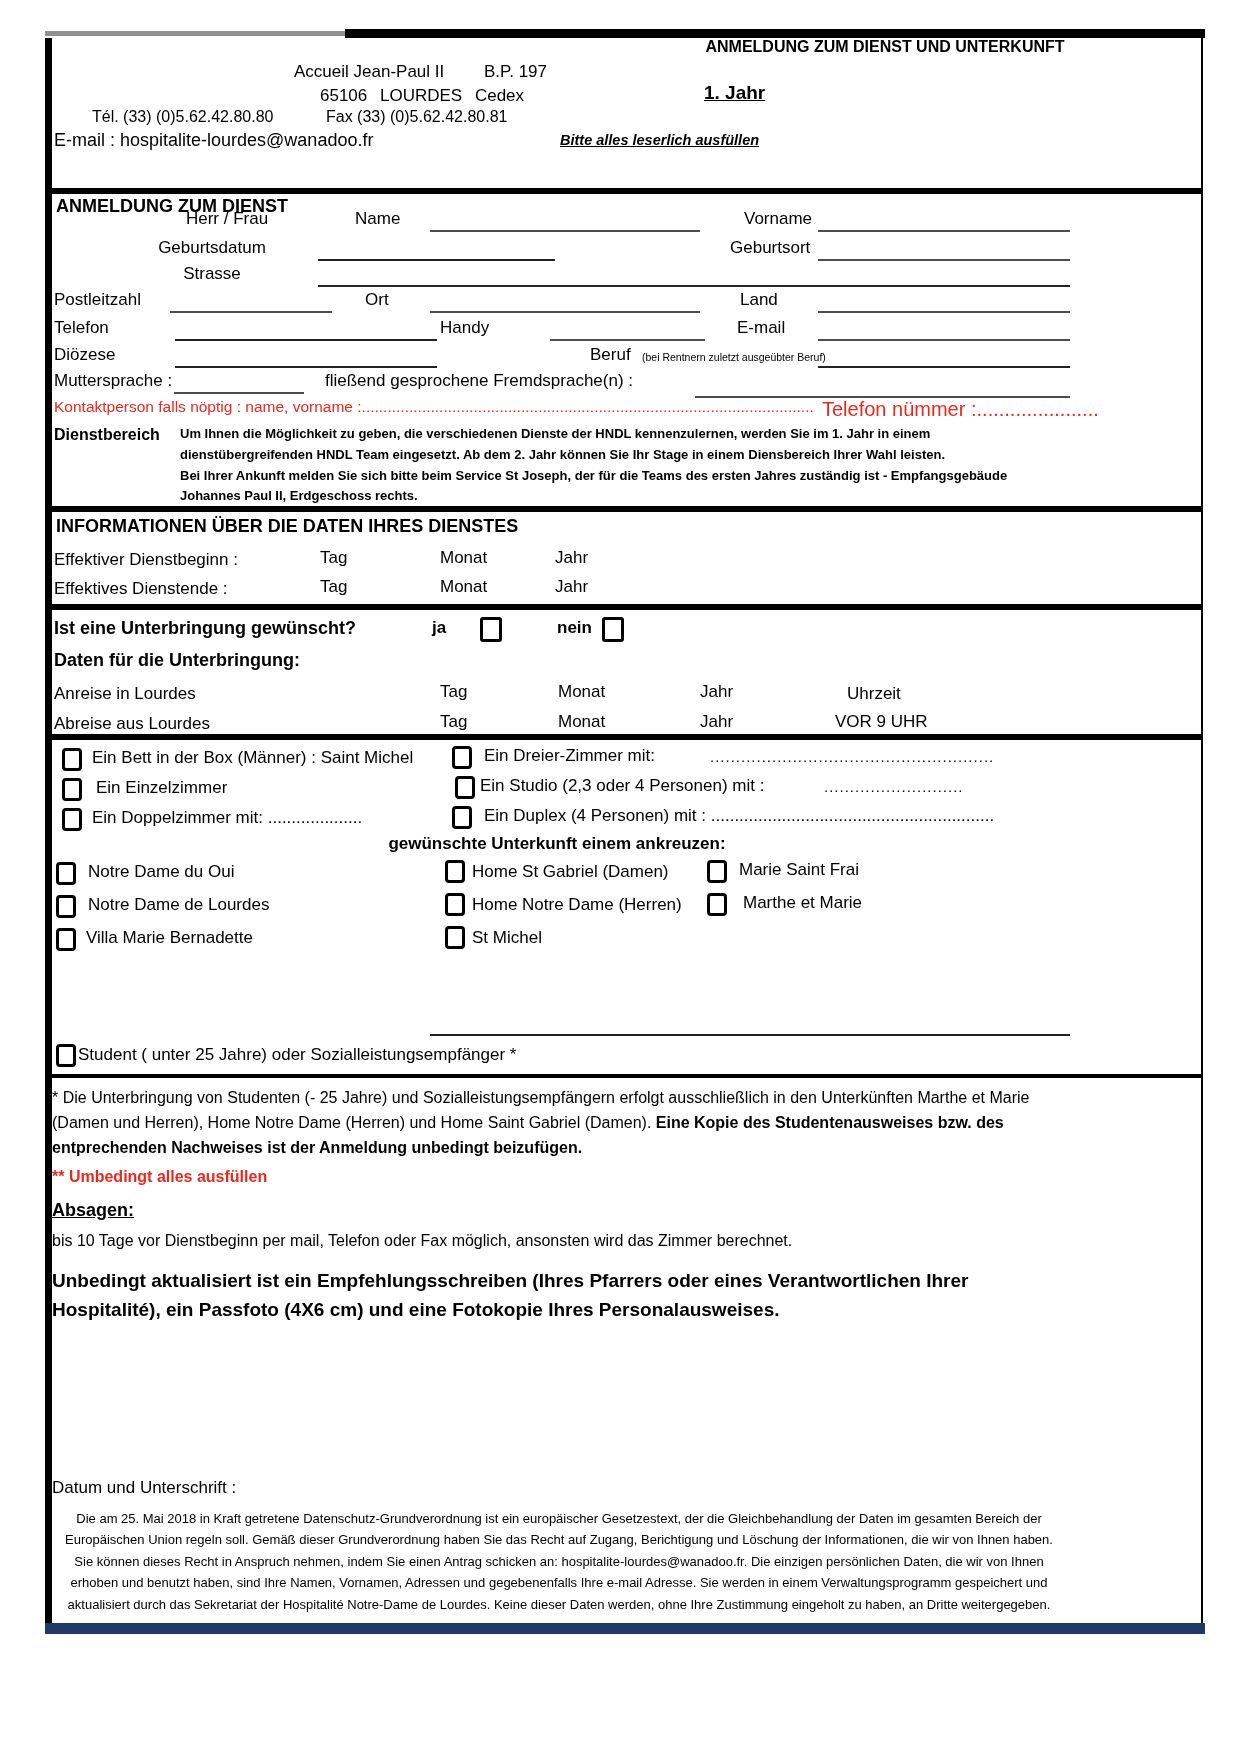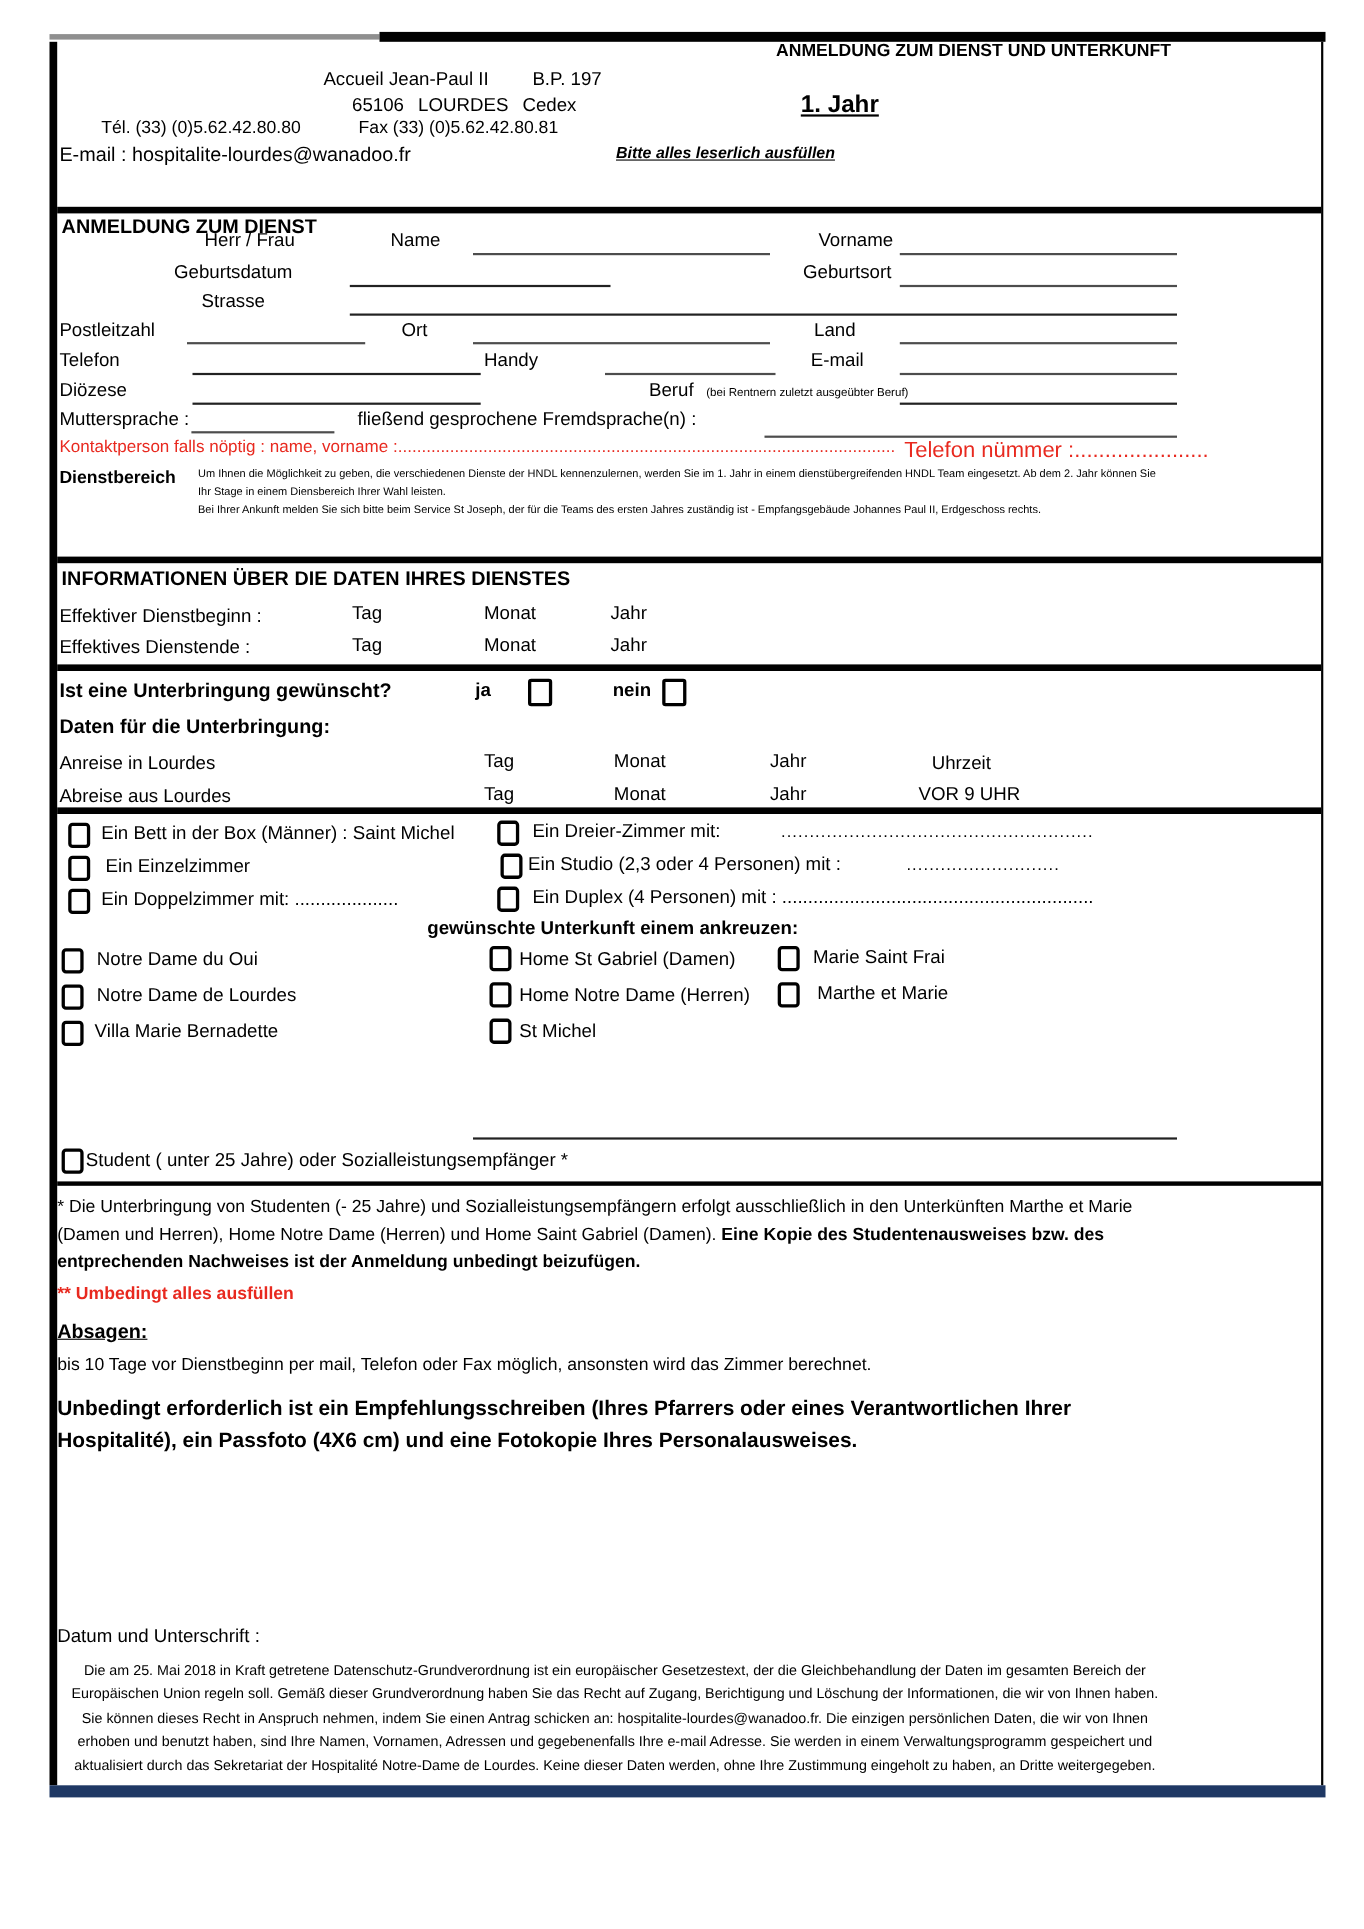--- a/index.html
+++ b/index.html
@@ -40,21 +40,21 @@
   <div class="frame">
 
     <div class="sec hdr">
       <span class="abs lbl" style="top:24px;left:242px;">Accueil Jean-Paul II</span>
       <span class="abs lbl" style="top:24px;left:432px;">B.P. 197</span>
       <span class="abs lbl" style="top:48px;left:268px;word-spacing:8px;">65106   LOURDES   Cedex</span>
       <span class="abs" style="top:70px;left:40px;font-size:16px;">Tél. (33) (0)5.62.42.80.80</span>
       <span class="abs" style="top:70px;left:274px;font-size:16px;">Fax (33) (0)5.62.42.80.81</span>
       <span class="abs" style="top:92px;left:2px;font-size:18px;">E-mail : hospitalite-lourdes@wanadoo.fr</span>
       <div class="abs b" style="top:0px;left:623px;width:420px;text-align:center;font-size:16px;">ANMELDUNG ZUM DIENST UND UNTERKUNFT</div>
-      <span class="abs b u" style="top:44px;left:652px;font-size:22px;margin-left:24px;">1. Jahr</span>
+      <span class="abs b u" style="top:44px;left:652px;font-size:19px;">1. Jahr</span>
       <span class="abs b u" style="top:94px;left:508px;font-size:14.5px;font-style:italic;">Bitte alles leserlich ausfüllen</span>
     </div>
 
     <div class="sep"></div>
 
     <div class="sec sec1">
       <span class="abs h" style="top:2px;left:4px;">ANMELDUNG ZUM DIENST</span>
 
       <span class="abs lbl" style="top:15px;left:90px;width:170px;text-align:center;">Herr / Frau</span>
       <span class="abs lbl" style="top:15px;left:303px;">Name</span>
@@ -92,21 +92,21 @@
 
       <span class="abs lbl" style="top:177px;left:2px;">Muttersprache :</span>
       <div class="abs line" style="top:198px;left:122px;width:130px;"></div>
       <span class="abs lbl" style="top:177px;left:273px;">fließend gesprochene Fremdsprache(n) :</span>
       <div class="abs line" style="top:202px;left:643px;width:375px;"></div>
 
       <span class="abs red" style="top:204px;left:2px;font-size:15.5px;white-space:nowrap;">Kontaktperson falls nöptig : name, vorname :.........................................................................................................</span>
       <span class="abs red" style="top:204px;left:770px;font-size:20px;white-space:nowrap;">Telefon nümmer :......................</span>
 
       <span class="abs b" style="top:232px;left:2px;font-size:16px;">Dienstbereich</span>
-      <div class="abs" style="top:230px;left:128px;width:884px;font-size:10px;font-weight:normal;line-height:1.6;">
+      <div class="abs" style="top:230px;left:128px;width:884px;font-size:13px;font-weight:bold;line-height:1.6;">
         <div>Um Ihnen die Möglichkeit zu geben, die verschiedenen Dienste der HNDL kennenzulernen, werden Sie im 1. Jahr in einem dienstübergreifenden HNDL Team eingesetzt. Ab dem 2. Jahr können Sie Ihr Stage in einem Diensbereich Ihrer Wahl leisten.</div>
         <div>Bei Ihrer Ankunft melden Sie sich bitte beim Service St Joseph, der für die Teams des ersten Jahres zuständig ist - Empfangsgebäude Johannes Paul II, Erdgeschoss rechts.</div>
       </div>
     </div>
 
     <div class="sep"></div>
 
     <div class="sec sec2">
       <span class="abs h" style="top:4px;left:4px;">INFORMATIONEN  ÜBER DIE DATEN IHRES DIENSTES</span>
       <span class="abs lbl" style="top:38px;left:2px;">Effektiver Dienstbeginn :</span>
@@ -191,21 +191,21 @@
 
     <div class="sep-thin"></div>
 
     <div class="sec sec5">
       <div class="abs" style="top:8px;left:0px;width:1012px;font-size:16px;line-height:1.55;">
         <span>* Die Unterbringung von Studenten (- 25 Jahre)  und Sozialleistungsempfängern erfolgt ausschließlich in den Unterkünften Marthe et Marie (Damen und Herren),  Home Notre Dame (Herren) und Home Saint Gabriel (Damen). </span><span class="b">Eine Kopie des Studentenausweises bzw. des entprechenden Nachweises ist der Anmeldung unbedingt beizufügen.</span>
       </div>
       <div class="abs red b" style="top:90px;left:0px;font-size:16px;">** Umbedingt alles ausfüllen</div>
       <div class="abs b u" style="top:122px;left:0px;font-size:18px;">Absagen:</div>
       <div class="abs" style="top:154px;left:0px;width:1012px;font-size:16px;">bis 10 Tage vor Dienstbeginn per mail, Telefon oder Fax möglich, ansonsten wird das Zimmer berechnet.</div>
-      <div class="abs b" style="top:188px;left:0px;width:1012px;font-size:19px;line-height:1.55;">Unbedingt erforderlich ist ein Empfehlungsschreiben (Ihres Pfarrers oder eines Verantwortlichen Ihrer Hospitalité), ein Passfoto (4X6 cm) und eine Fotokopie Ihres Personalausweises.</div>
+      <div class="abs b" style="top:188px;left:0px;width:1012px;font-size:19px;line-height:1.55;">Unbedingt aktualisiert ist ein Empfehlungsschreiben (Ihres Pfarrers oder eines Verantwortlichen Ihrer Hospitalité), ein Passfoto (4X6 cm) und eine Fotokopie Ihres Personalausweises.</div>
       <div class="abs" style="top:400px;left:0px;font-size:17px;">Datum und Unterschrift :</div>
       <div class="abs ctr" style="top:430px;left:4px;width:1006px;font-size:13px;line-height:1.65;">Die am 25. Mai 2018 in Kraft getretene Datenschutz-Grundverordnung ist ein europäischer Gesetzestext, der die Gleichbehandlung der Daten im gesamten Bereich der Europäischen Union regeln soll. Gemäß dieser Grundverordnung haben Sie das Recht auf Zugang, Berichtigung und Löschung der Informationen, die wir von Ihnen haben. Sie können dieses Recht in Anspruch nehmen, indem Sie einen Antrag schicken an: hospitalite-lourdes@wanadoo.fr. Die einzigen persönlichen Daten, die wir von Ihnen erhoben und benutzt haben, sind Ihre Namen, Vornamen, Adressen und gegebenenfalls Ihre e-mail Adresse. Sie werden in einem Verwaltungsprogramm gespeichert und aktualisiert durch das Sekretariat der Hospitalité Notre-Dame de Lourdes. Keine dieser Daten werden, ohne Ihre Zustimmung eingeholt zu haben, an Dritte weitergegeben.</div>
     </div>
 
   </div>
 
   <div class="bottombar"></div>
 </div>
 
 </body></html>

